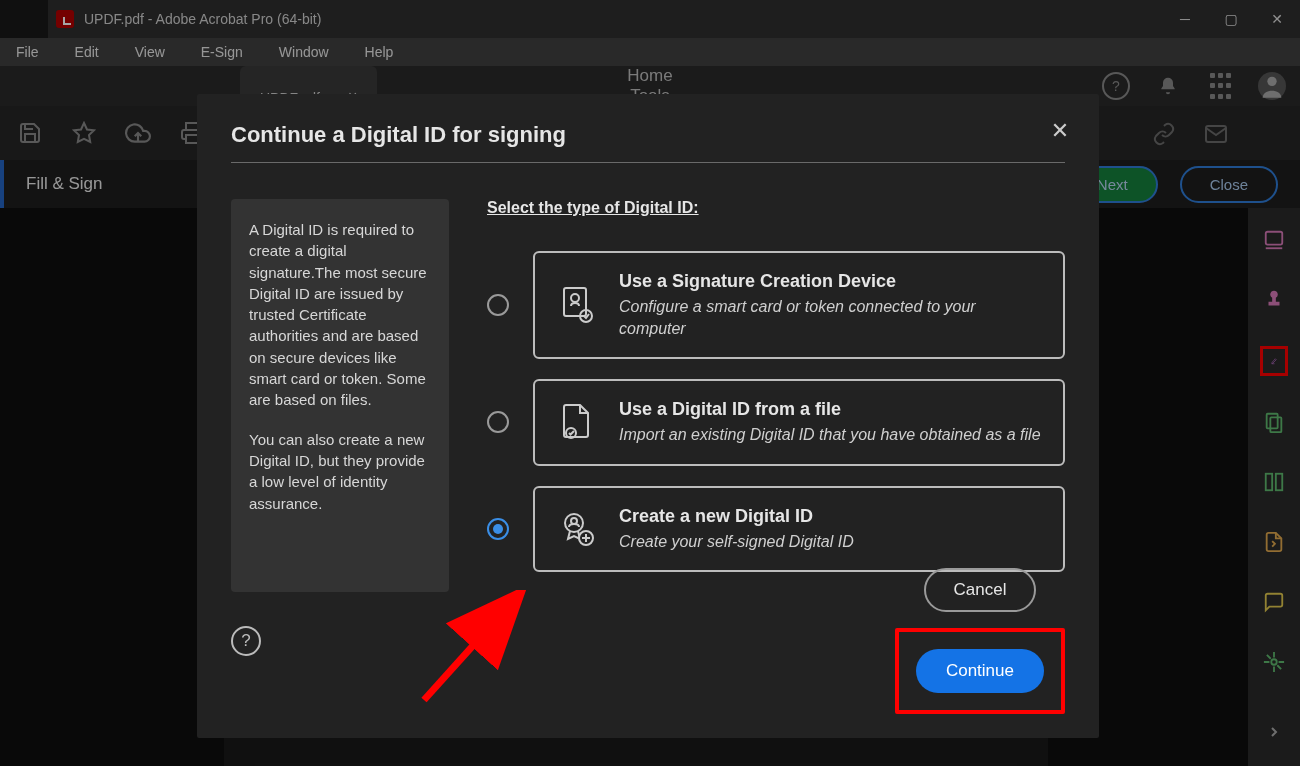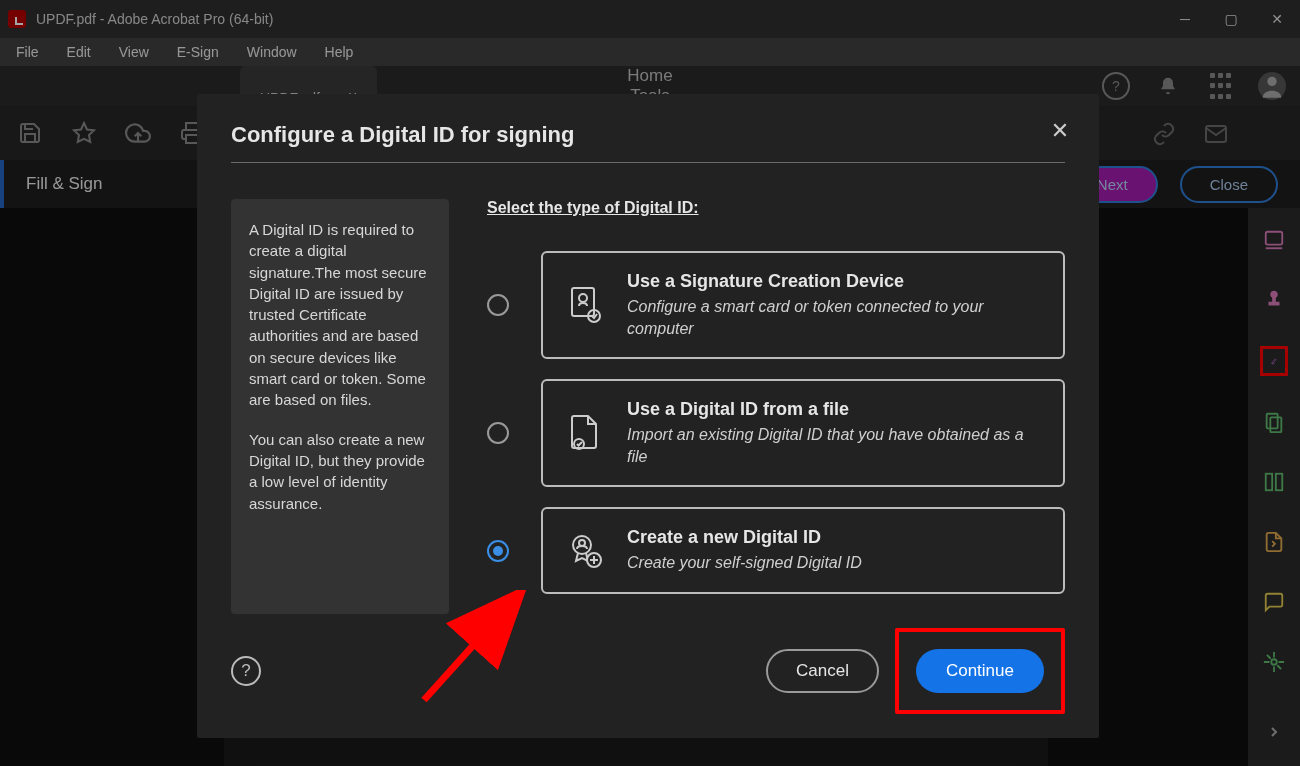--- a/index.html
+++ b/index.html
@@ -1,45 +1,45 @@
 <!DOCTYPE html>
 <html><head>
 <meta charset="utf-8">
 <style>
 * { margin: 0; padding: 0; box-sizing: border-box; font-family: "Segoe UI", Arial, sans-serif; }
 body { width: 1300px; height: 766px; background: #1a1a1a; overflow: hidden; position: relative; }
 
 
-.title-bar { height: 38px; background: #2e2e2e; display: flex; align-items: center; padding-left: 8px; color: #d0d0d0; font-size: 14px; position: relative; }
+.title-bar { height: 38px; background: #2e2e2e; display: flex; align-items: center; padding-left: 8px; color: #d0d0d0; font-size: 14px; position: relative; margin-left: 48px; }
 .title-bar .app-icon { width: 18px; height: 18px; background: #b30000; margin-right: 10px; display: flex; align-items: center; justify-content: center; border-radius: 3px; position: relative; }
 .title-bar .app-icon::after { content: ""; position: absolute; right: 3px; bottom: 3px; width: 6px; height: 6px; border-left: 2px solid #fff; border-bottom: 2px solid #fff; }
 .window-controls { position: absolute; right: 0; top: 0; height: 38px; display: flex; }
 .window-controls div { width: 46px; display: flex; align-items: center; justify-content: center; color: #ddd; font-size: 14px; }
 
 
-.menu-bar { height: 28px; background: #404040; display: flex; align-items: center; padding-left: 4px; gap: 4px; color: #e6e6e6; font-size: 14px; }
+.menu-bar { height: 28px; background: #404040; display: flex; align-items: center; padding-left: 4px; gap: 12px; color: #e6e6e6; font-size: 14px; }
 .menu-bar span { padding: 0 12px; }
 
 
 .top-strip { height: 40px; background: #2a2a2a; display: flex; align-items: center; color: #bcbcbc; font-size: 17px; position: relative; flex-direction: column; }
 .top-strip .home { padding: 0 22px; font-weight: 500; }
 .top-strip .tools { padding: 0 22px; }
 .tab { position: absolute; left: 240px; top: 0; height: 40px; display: flex; align-items: flex-end; background: #3a3a3a; padding: 0 20px; border-radius: 6px 6px 0 0; font-size: 14px; color: #ccc; }
 .tab .x { margin-left: 28px; font-size: 16px; }
 
 
 .icon-bar { height: 54px; background: #252525; display: flex; align-items: center; padding: 0 16px; gap: 26px; color: #888; }
 .icon-bar .ic { width: 28px; height: 28px; display: flex; align-items: center; justify-content: center; }
 .icon-bar .spacer { flex: 1; }
 
 
 .action-bar { height: 48px; background: #1e1e1e; display: flex; align-items: center; padding-left: 22px; color: #e9e9e9; font-size: 17px; font-weight: 500; border-left: 4px solid #2465c3; }
 .action-bar .right { margin-left: auto; display: flex; gap: 22px; padding-right: 22px; align-items: center; }
 .pill-btn { border: 2px solid #2f7cd8; border-radius: 28px; padding: 8px 28px; color: #a8c8ec; font-size: 15px; background: transparent; }
-.pill-btn.blue { background: #a21caf; color: #b7d2f0; }
+.pill-btn.blue { background: #15803d; color: #b7d2f0; }
 
 
 .right-rail { position: absolute; right: 0; top: 208px; width: 52px; bottom: 0; background: #2a2a2a; display: flex; flex-direction: column; align-items: center; padding-top: 18px; gap: 32px; }
 .right-rail .rr { width: 28px; height: 28px; color: #a080c0; display: flex; align-items: center; justify-content: center; }
 .rr-highlight { border: 3px solid #ff0000; padding: 12px 8px; }
 
 
 .doc-area { position: absolute; top: 208px; left: 0; right: 52px; bottom: 0; background: #0e0e0e; }
 .doc-page { position: absolute; left: 224px; right: 200px; top: 22px; bottom: -20px; background: #1a1a1a; }
 
@@ -49,32 +49,32 @@
 .dlg-title { font-size: 22px; font-weight: 600; margin-bottom: 14px; }
 .dlg-close { position: absolute; top: 22px; right: 24px; font-size: 22px; color: #ccc; width: 30px; height: 30px; display: flex; align-items: center; justify-content: center; }
 .dlg-rule { border: 0; border-top: 1px solid #6a6a6a; margin-bottom: 36px; }
 
 .dlg-body { display: flex; gap: 38px; }
 .info-box { width: 218px; background: #333333; border-radius: 4px; padding: 20px 18px; font-size: 15px; line-height: 1.42; color: #d7d7d7; }
 .info-box p { margin-bottom: 18px; }
 
 .right-col { flex: 1; }
 .right-col h2 { font-size: 16px; font-weight: 600; margin-bottom: 34px; text-decoration: underline; }
-.option-row { display: flex; align-items: center; gap: 32px; margin-bottom: 20px; }
+.option-row { display: flex; align-items: center; gap: 24px; margin-bottom: 20px; }
 .radio { width: 22px; height: 22px; border: 2px solid #9a9a9a; border-radius: 50%; flex-shrink: 0; position: relative; }
 .radio.sel { border-color: #3a8ee6; }
 .radio.sel::after { content: ""; position: absolute; inset: 4px; background: #3a8ee6; border-radius: 50%; }
 .option-card { flex: 1; border: 2px solid #bcbcbc; border-radius: 6px; padding: 18px 22px; display: flex; gap: 22px; align-items: center; }
 .opt-ic { width: 40px; height: 40px; flex-shrink: 0; color: #d0d0d0; display: flex; align-items: center; justify-content: center; }
 .opt-txt h3 { font-size: 18px; font-weight: 600; margin-bottom: 4px; }
 .opt-txt p { font-size: 16px; color: #cfcfcf; line-height: 1.35; font-style: italic; }
 
 .dlg-footer { position: absolute; bottom: 24px; left: 34px; right: 34px; display: flex; align-items: center; }
 .help-circ { width: 30px; height: 30px; border: 2px solid #bbb; border-radius: 50%; display: flex; align-items: center; justify-content: center; color: #bbb; font-size: 17px; }
-.footer-btns { margin-left: auto; display: flex; gap: 16px; align-items: center; }
+.footer-btns { margin-left: auto; display: flex; gap: 16px; align-items: center; flex-direction: column; }
 .btn-cancel { border: 2px solid #9a9a9a; background: transparent; color: #e6e6e6; border-radius: 28px; padding: 10px 28px; font-size: 17px; }
 .btn-continue { border: none; background: #1473e6; color: #fff; border-radius: 28px; padding: 12px 30px; font-size: 17px; font-weight: 500; }
 .red-box { border: 4px solid #ff0000; border-radius: 2px; padding: 17px; }
 
 
 .arrow { position: absolute; left: 414px; top: 590px; width: 120px; height: 120px; pointer-events: none; }
 
 
 .tr-icons { position: absolute; right: 14px; top: 72px; display: flex; gap: 24px; align-items: center; color: #888; }
 .tr-icons div { width: 28px; height: 28px; display: flex; align-items: center; justify-content: center; }
@@ -247,21 +247,21 @@
     </div>
   <div class="rr" style="color:#aaa;margin-top:auto;margin-bottom:20px;">
       <svg width="16" height="16" viewBox="0 0 24 24" fill="none" stroke="currentColor" stroke-width="3">
         <polyline points="9 18 15 12 9 6"></polyline>
       </svg>
     </div>
 </div>
 
 <div class="overlay"></div>
 <div class="dialog">
-  <div class="dlg-title">Configure a Digital ID for signing</div>
+  <div class="dlg-title">Continue a Digital ID for signing</div>
   <div class="dlg-close">✕</div>
   <hr class="dlg-rule">
 
   <div class="dlg-body">
     <div class="info-box">
       <p>A Digital ID is required to create a digital signature.The most secure Digital ID are issued by trusted Certificate authorities and are based on secure devices like smart card or token. Some are based on files.</p>
       <p>You can also create a new Digital ID, but they provide a low level of identity assurance.</p>
     </div>
 
     <div class="right-col">

